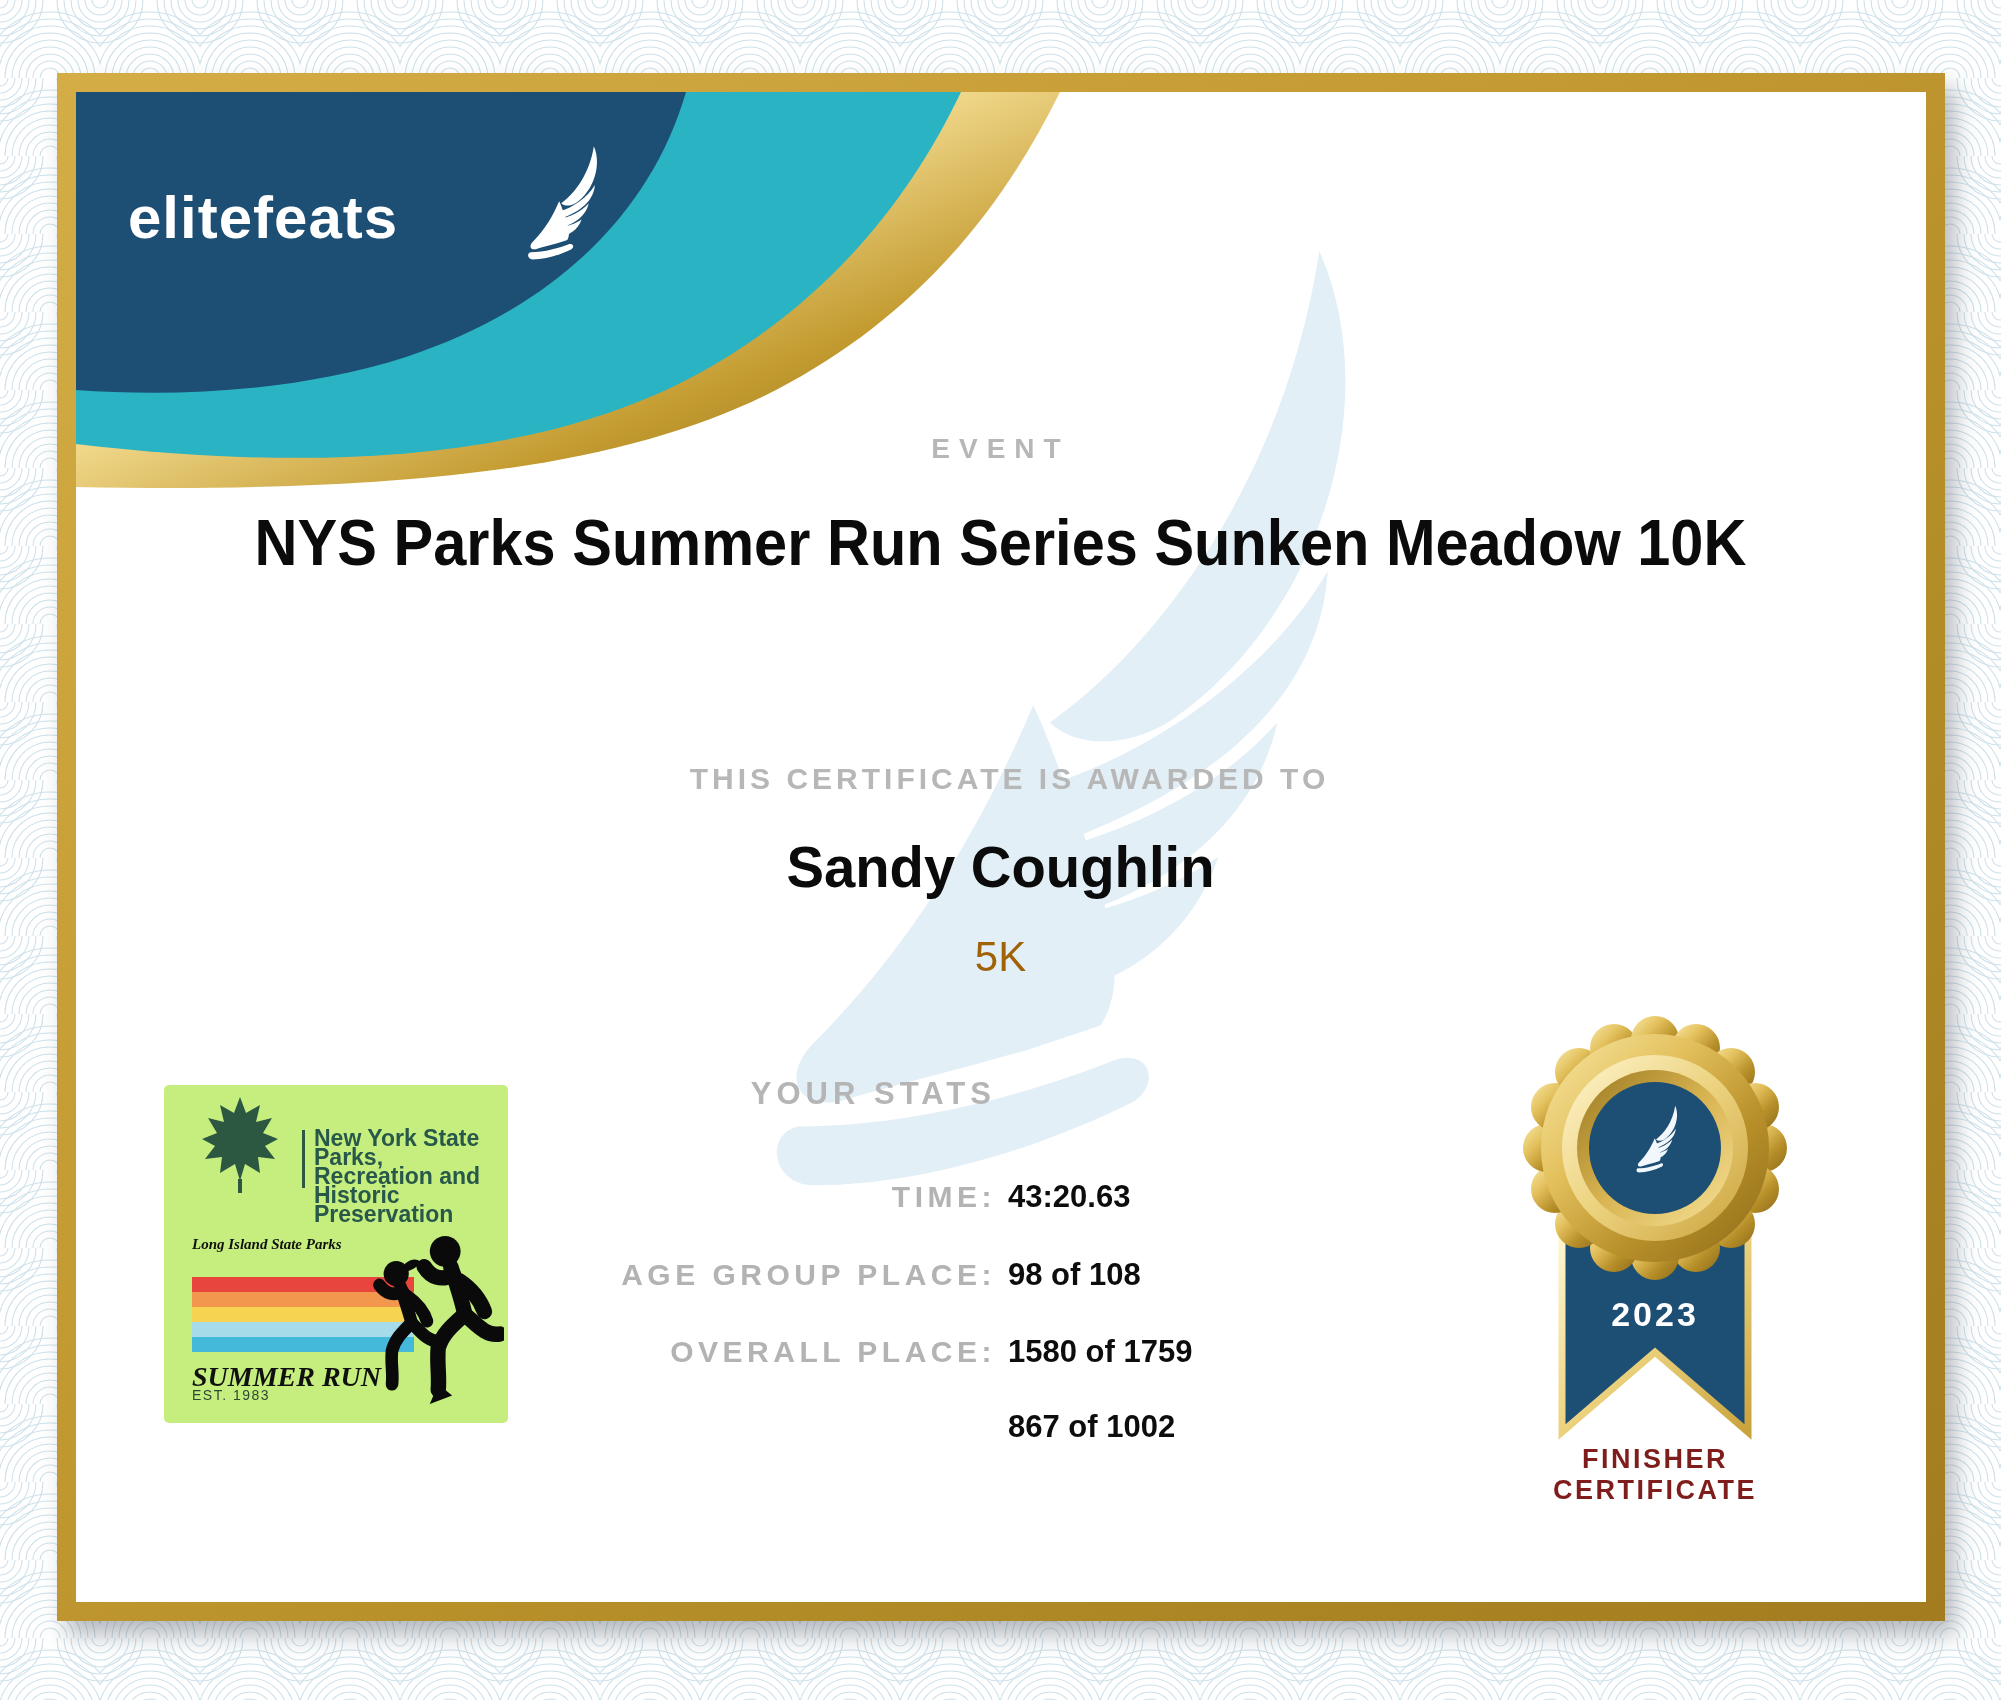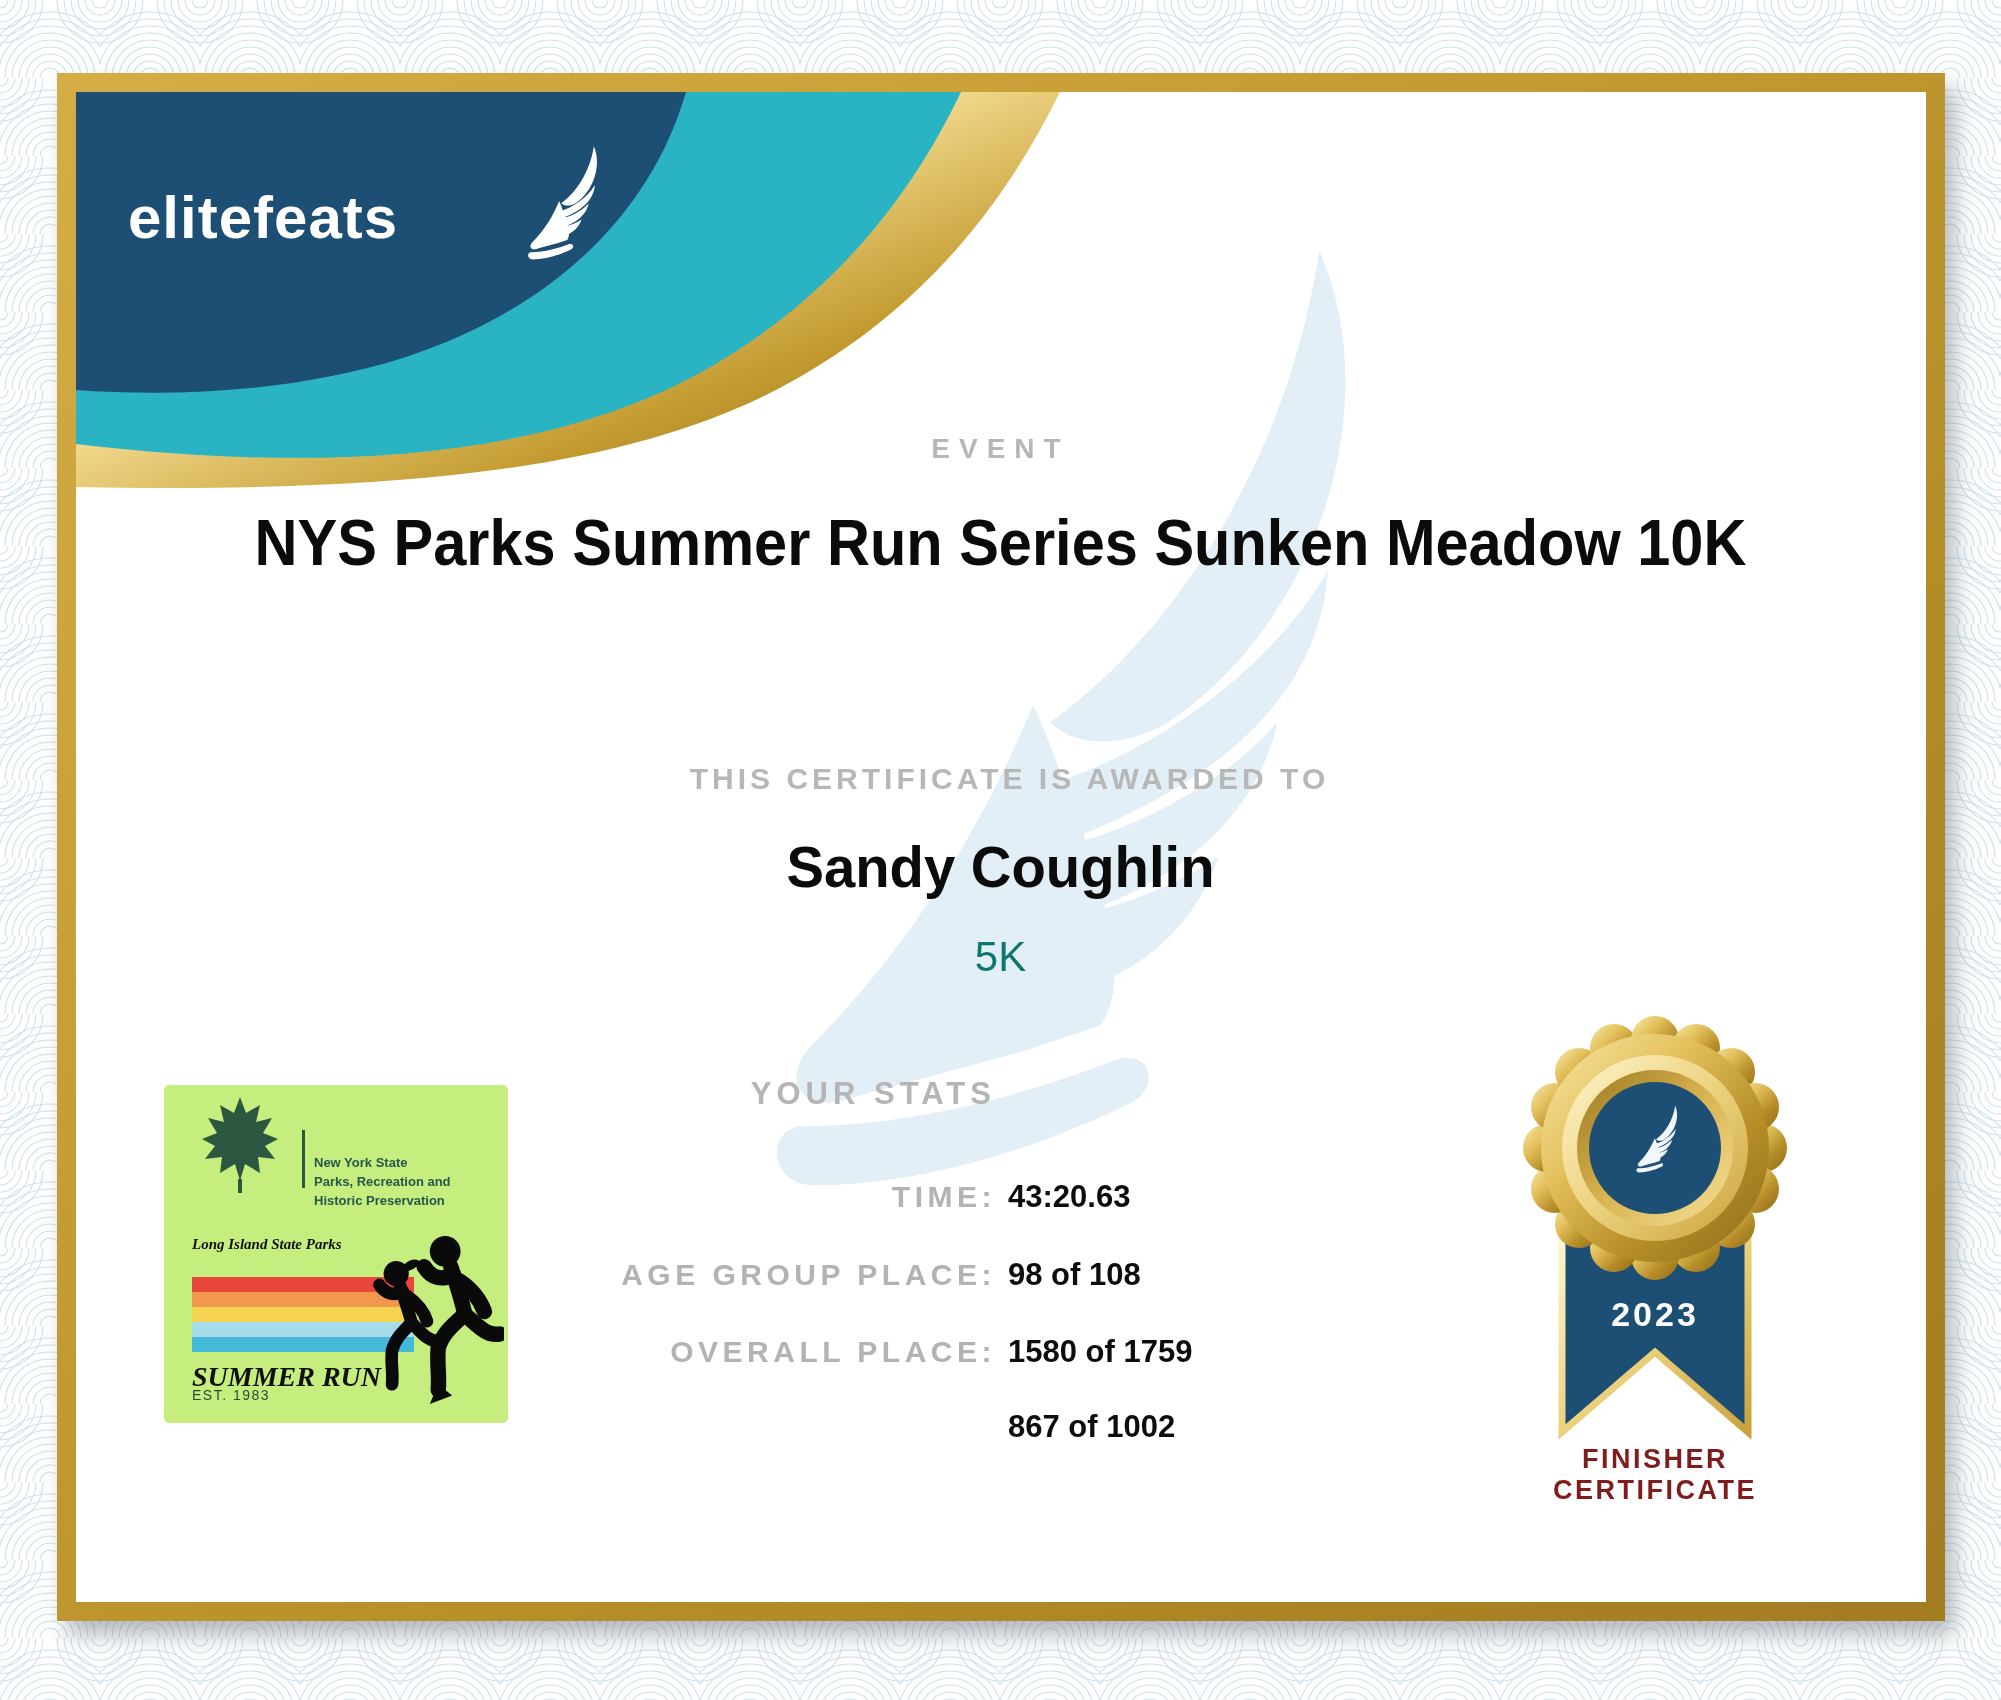--- a/index.html
+++ b/index.html
@@ -10,31 +10,31 @@
          background:linear-gradient(140deg,#d4ad46 0%,#c49a32 40%,#b18b26 70%,#a27c1f 100%);
          box-shadow:10px 14px 22px rgba(90,102,114,.45);}
   .inner{position:absolute;left:19px;top:19px;right:19px;bottom:19px;background:#fff;overflow:hidden;}
   .content{position:absolute;left:-76px;top:-92px;width:2001px;height:1700px;}
   .abs{position:absolute;}
   .centerline{position:absolute;left:0;width:2001px;text-align:center;white-space:nowrap;}
   .event-label{top:433px;font-size:28px;font-weight:bold;letter-spacing:9px;color:#b7b7b7;}
   .event-title{top:506px;font-size:64px;font-weight:bold;color:#0b0b0b;transform:scaleX(.93);}
   .award-intro{top:762px;font-size:30px;font-weight:bold;letter-spacing:4px;color:#b7b7b7;padding-left:9px;}
   .recipient{top:833px;font-size:58px;font-weight:bold;color:#0b0b0b;transform:scaleX(.97);}
-  .distance{top:933px;font-size:42px;font-weight:normal;color:#0f766e;}
+  .distance{top:933px;font-size:42px;font-weight:normal;color:#a16207;}
   .stats-heading{position:absolute;left:0;top:1076px;width:996px;text-align:right;
                  font-size:31px;font-weight:bold;letter-spacing:5px;color:#b5b5b5;}
   .stat-row{position:absolute;left:0;width:2001px;height:42px;}
   .stat-label{position:absolute;left:0;top:0;width:996px;text-align:right;
               font-size:30px;font-weight:bold;letter-spacing:4.5px;color:#b3b3b3;}
   .stat-value{position:absolute;left:1008px;top:-1px;font-size:31px;font-weight:bold;color:#0d0d0d;}
   .logo-box{position:absolute;left:164px;top:1085px;width:344px;height:338px;
             border-radius:5px;}
-  .org-lines{position:absolute;left:150px;top:44px;font-size:13px;line-height:19px;
-             font-weight:bold;color:#27584a;margin-top:24px;}
+  .org-lines{position:absolute;left:150px;top:44px;font-size:23px;line-height:19px;
+             font-weight:bold;color:#27584a;}
   .org-divider{position:absolute;left:138px;top:45px;width:3px;height:58px;background:#2c5740;}
   .series-name{position:absolute;left:28px;top:151px;font-family:"Liberation Serif","DejaVu Serif",serif;
                font-style:italic;font-weight:bold;font-size:15px;color:#101010;white-space:nowrap;}
   .stripes{position:absolute;left:28px;top:192px;width:222px;}
   .stripe{height:15px;}
   .summer-run{position:absolute;left:28px;top:268px;font-family:"Liberation Serif","DejaVu Serif",serif;
               font-style:italic;font-weight:bold;font-size:28px;color:#101010;white-space:nowrap;margin-top:8px;}
   .est{position:absolute;left:28px;top:302px;font-size:14px;font-weight:normal;
        letter-spacing:1.5px;color:#2a4a33;}
   .finisher-caption{position:absolute;left:1455px;top:1444px;width:400px;text-align:center;

